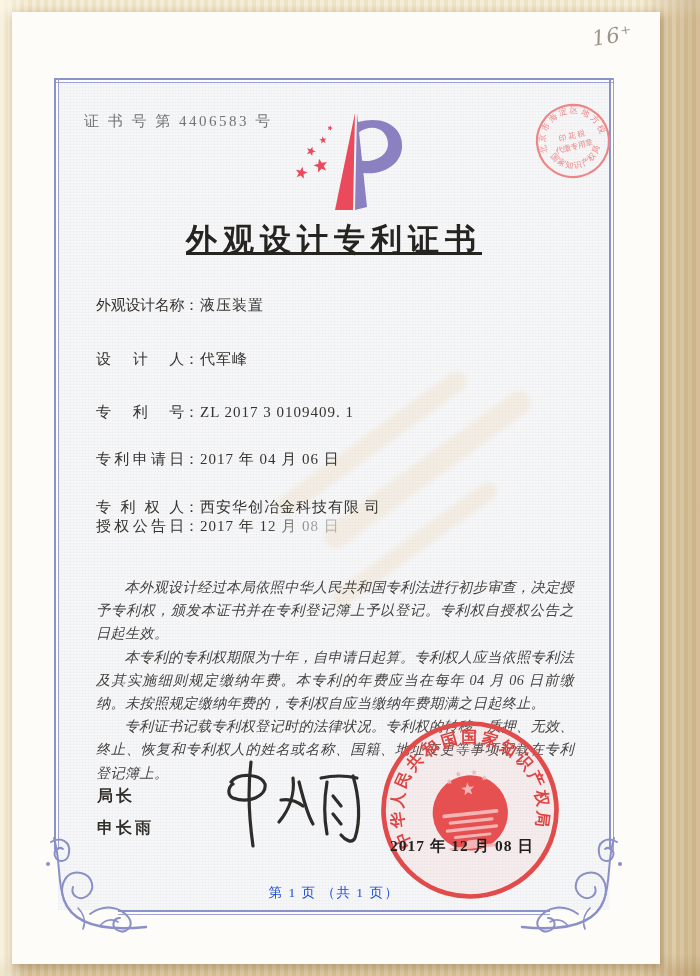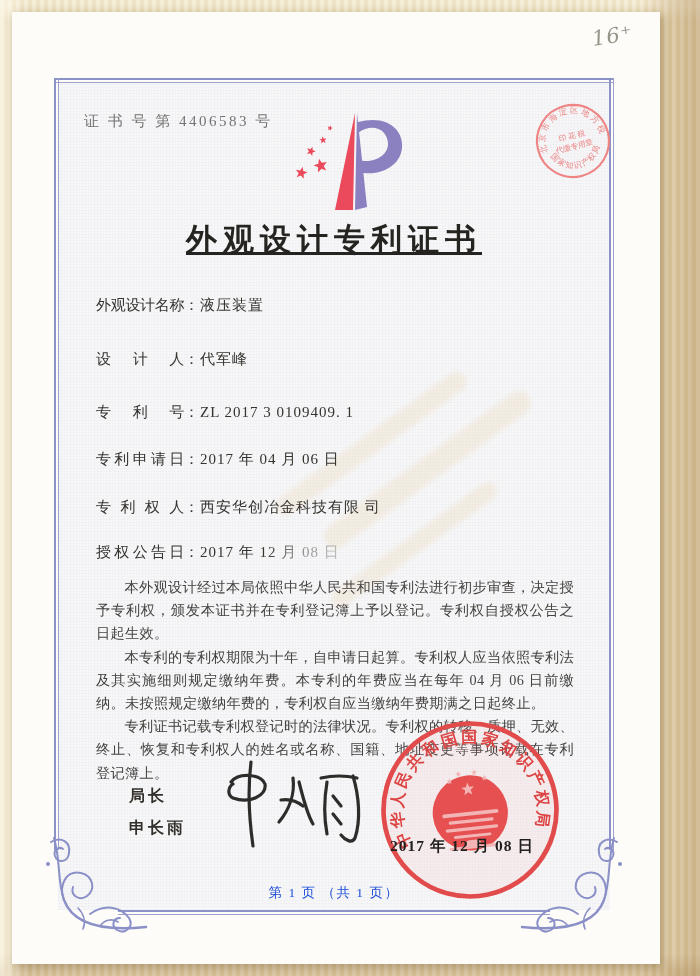--- a/index.html
+++ b/index.html
@@ -58,31 +58,31 @@
   .title { position:absolute; left:54px; top:219px; width:560px; text-align:center;
     font-size:31px; font-weight:700; letter-spacing:6px; color:#262420;text-decoration:underline; }
 
   .field { position:absolute; left:96px; font-size:15px; color:#36332f;
     white-space:nowrap; }
   .flabel { display:inline-block; width:88px; text-align:justify; text-align-last:justify;
     letter-spacing:-0.3px; }
   .colon { display:inline-block; }
   .fvalue { margin-left:1px; letter-spacing:1px; }
   .f0 { top:296px; } .f1 { top:350px; } .f2 { top:403px; }
-  .f3 { top:450px; } .f4 { top:498px; } .f5 { top:543px; }
+  .f3 { top:450px; } .f4 { top:498px; } .f5 { top:517px; }
   .fade-tail { -webkit-mask-image:linear-gradient(90deg,#000 45%,rgba(0,0,0,.55) 70%,rgba(0,0,0,.28) 100%);
                mask-image:linear-gradient(90deg,#000 45%,rgba(0,0,0,.55) 70%,rgba(0,0,0,.28) 100%); }
 
   .paras { position:absolute; left:96px; top:576px; width:478px;
     font-size:14.2px; line-height:23.2px; letter-spacing:.3px; color:#454240;
-    text-align:justify; }
+    text-align:justify;font-style:italic; }
   .paras p { text-indent:2em; }
 
   .signoff { position:absolute; left:97px; top:780px; font-size:16px;
-    font-weight:600; color:#33302c; letter-spacing:3px; line-height:32px;margin-left:32px; }
+    font-weight:600; color:#33302c; letter-spacing:3px; line-height:32px; }
 
   .signature { position:absolute; left:215px; top:756px; width:150px; height:95px; }
 
   .seal { position:absolute; left:376px; top:716px; width:188px; height:188px; }
   .seal-date { position:absolute; left:390px; top:836px; font-size:15.5px;
     font-weight:600; color:#201f1d; letter-spacing:1px; white-space:nowrap; }
 
   .tax-stamp { position:absolute; left:528px; top:96px; width:90px; height:90px; }
 
   .footer { position:absolute; left:54px; top:884px; width:560px; text-align:center;

